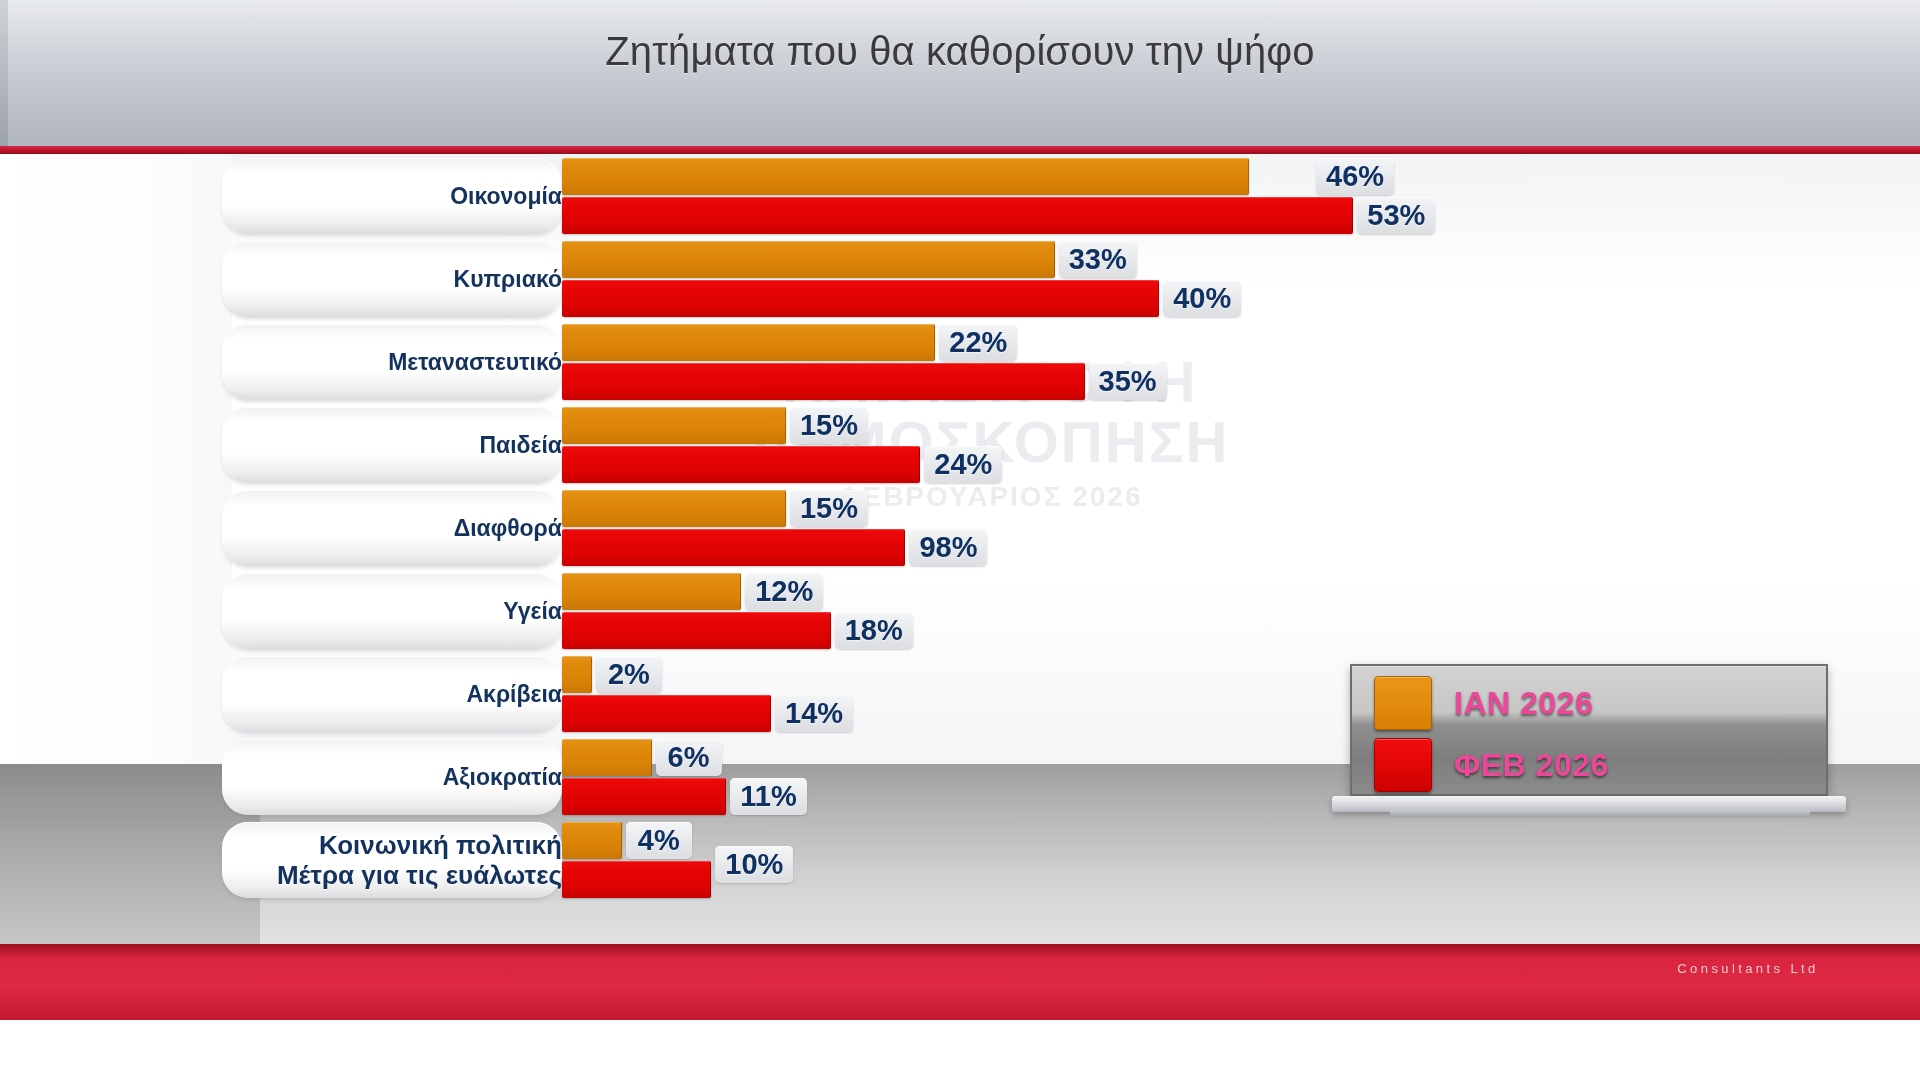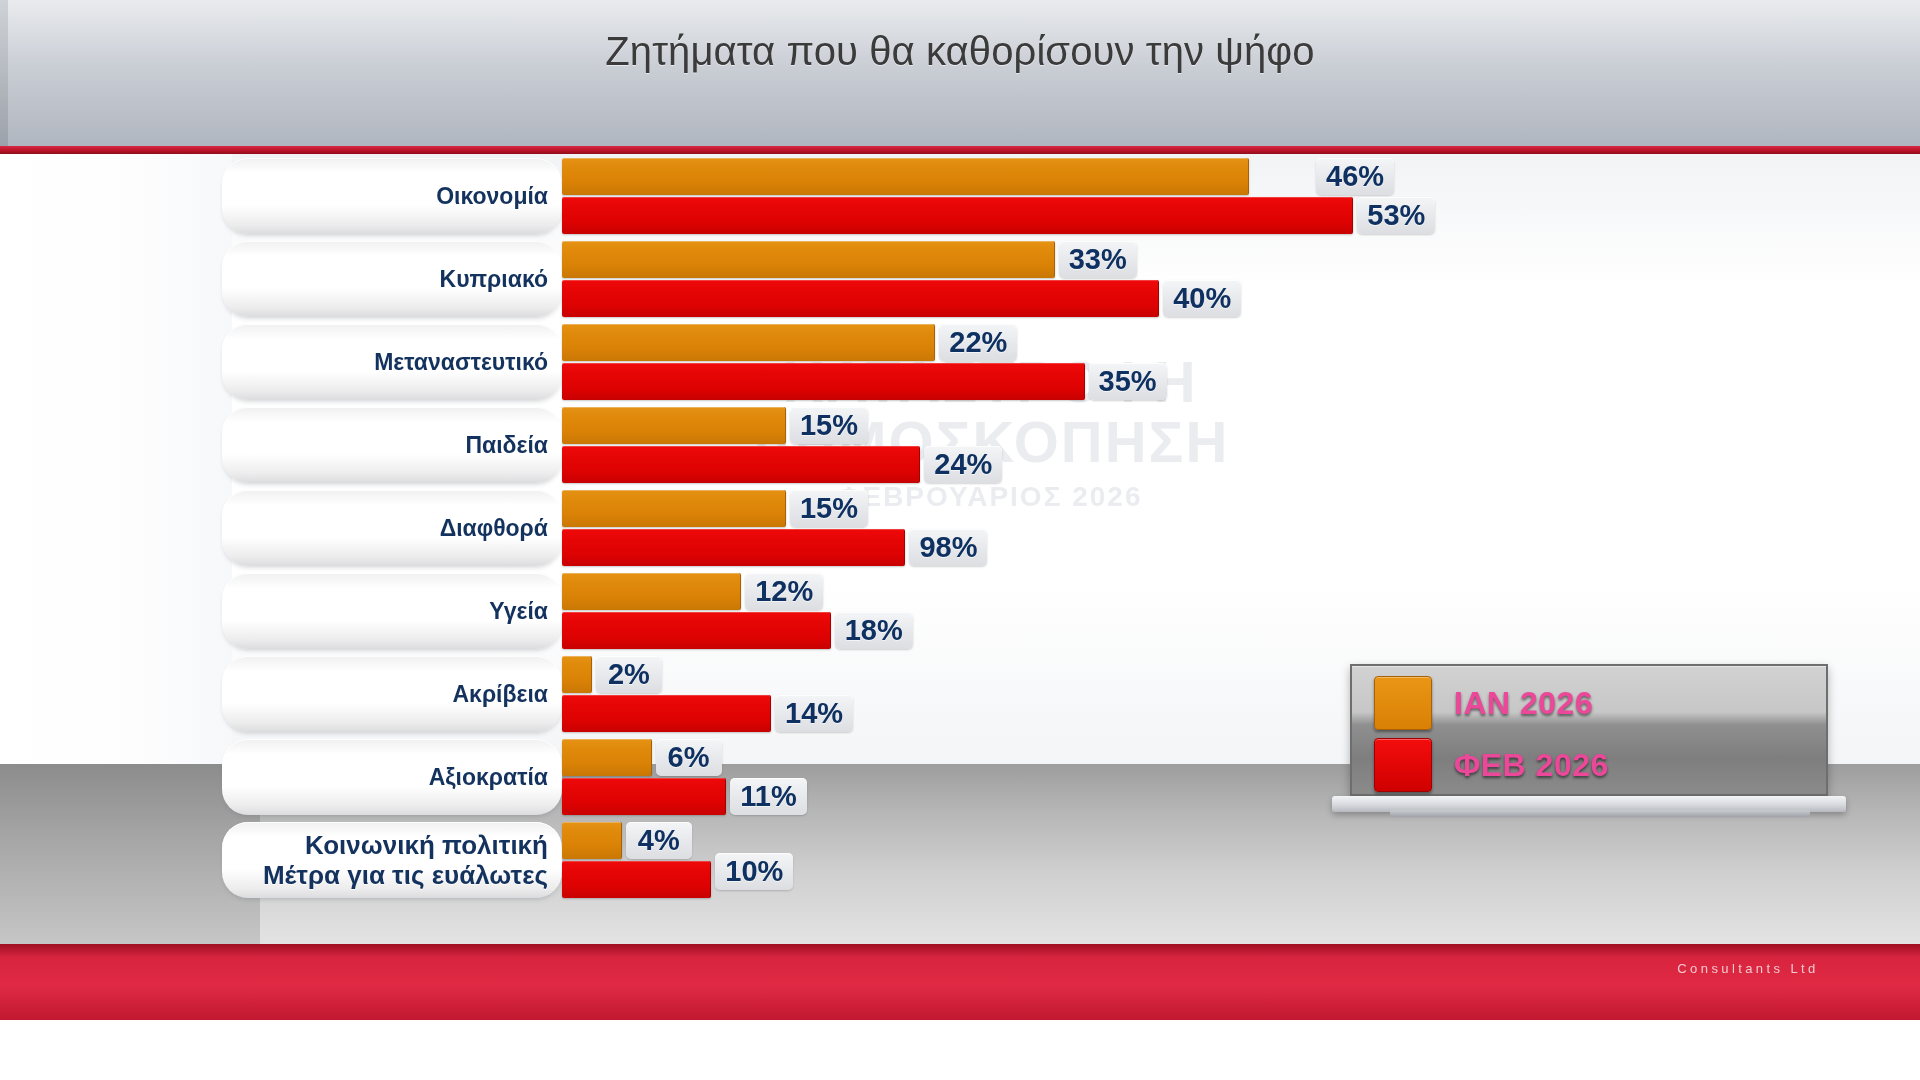--- a/index.html
+++ b/index.html
@@ -77,21 +77,20 @@
   .row {
     position:absolute; left:0; width:1920px;
   }
   .pill {
     position:absolute; left:222px; width:340px;
     background:
       linear-gradient(180deg,#f0f0f1 0%,#ffffff 20%,#ffffff 62%,#ececed 88%,#dcdcde 100%);
     border-radius:26px;
     box-shadow:0 3px 5px -2px rgba(90,95,105,.30), 0 1px 0 rgba(255,255,255,.9) inset;
     display:flex; align-items:center; justify-content:flex-end;
-    padding-right:14px;
   }
   .pill-label {
     color:#14325e; font-weight:bold; font-size:23px;
     text-align:right; line-height:1.17; white-space:pre-line;
     text-shadow:0 1px 0 rgba(255,255,255,.85);
   }
   .pill-label.small { font-size:26px; }
 
   .bar {
     position:absolute; height:37px; border-radius:2px;
@@ -259,21 +258,21 @@
         <div class="vlabel" style="left: 730.23px; top: 39px;">11%</div>
       </div>
       <div class="row" style="top: 668px;">
         <div class="pill" style="top: 0px; height: 76px;">
           <div class="pill-label small">Κοινωνική πολιτική
 Μέτρα για τις ευάλωτες</div>
         </div>
         <div class="bar jan" style="left: 562px; top: 0px; width: 59.72px;"></div>
         <div class="vlabel" style="left: 625.72px; top: 0px;">4%</div>
         <div class="bar feb" style="left: 562px; top: 39px; width: 149.3px;"></div>
-        <div class="vlabel" style="left: 715.3px; top: 31px;">10%</div>
+        <div class="vlabel" style="left: 715.3px; top: 24px;">10%</div>
       </div>
     </div>
 
   <div id="legend">
     <div class="legend-panel"></div>
     <div class="legend-stand"></div>
     <div class="legend-foot"></div>
   <div class="legend-item" style="top: 12px;">
         <span class="swatch jan"></span>
         <span class="legend-text">ΙΑΝ 2026</span>

